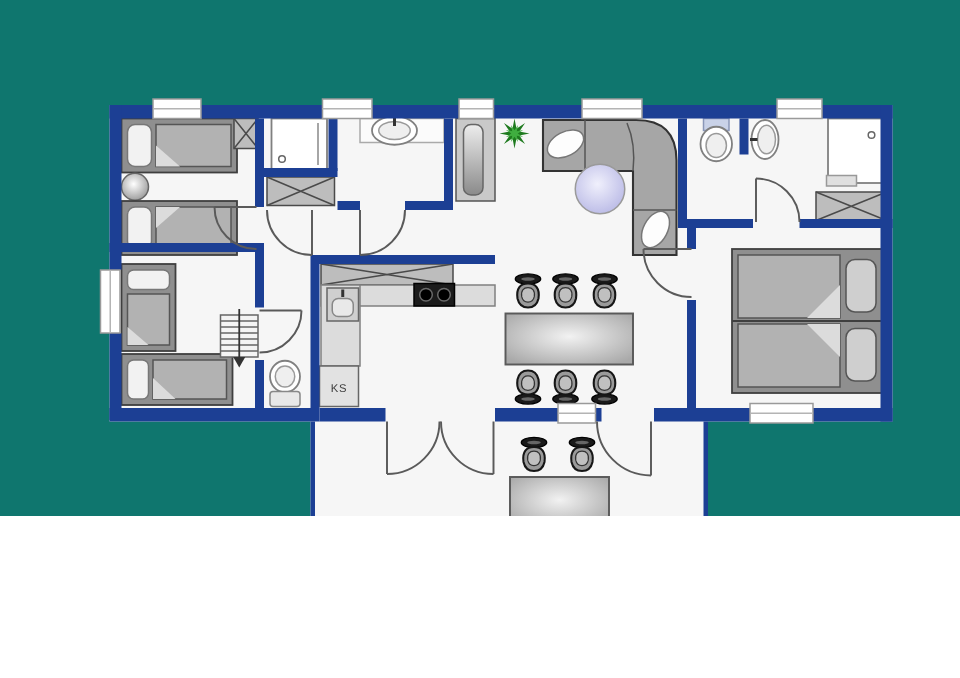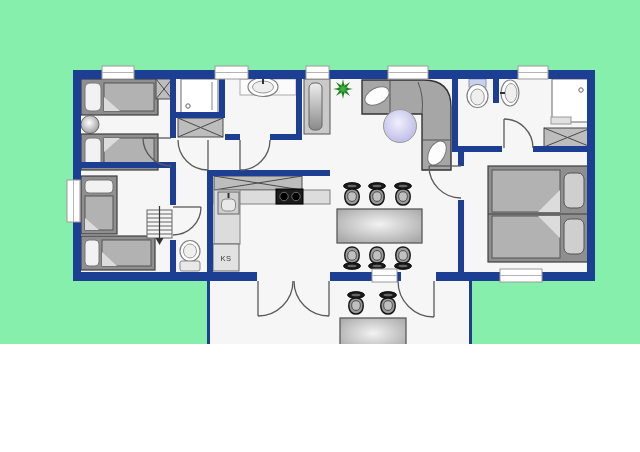--- a/index.html
+++ b/index.html
@@ -1,17 +1,17 @@
 <!DOCTYPE html>
 <html style="--wall: #1c3f94; --floor: #f6f6f6; --background: #ffffff; --furniture-gray: #a6a6a6; --counter-gray: #d9d9d9; --plant-green-dark: #1e7a1e; --plant-green-light: #3fae3f; --table-lavender: #c4c4ea; --stove-black: #1b1b1b; --chair-dark: #1a1a1a;"><head>
 <meta charset="utf-8">
 <style>
   html,body{margin:0;padding:0;background:#ffffff;}
   body{font-family:"Liberation Sans",sans-serif;}
-  .canvas{position:relative;width:640px;height:344px;background:#86efac;overflow:hidden;}
+  .canvas{position:relative;width:640px;height:344px;background:#0f766e;overflow:hidden;}
   svg{display:block;}
   .floor{fill:var(--floor,#f6f6f6);}
   .wall{fill:var(--wall,#1c3f94);}
   .thinwall{fill:var(--wall,#1c3f94);}
   .win{fill:#ffffff;stroke:#9a9a9a;stroke-width:1;}
   .winline{stroke:#b4b4b4;stroke-width:1;}
   .door{stroke:#5a5a5a;stroke-width:1.3;fill:none;}
   .furn-frame{fill:#8f8f8f;stroke:#3f3f3f;stroke-width:1.2;}
   .mattress{fill:#b2b2b2;stroke:#555555;stroke-width:1;}
   .pillow{fill:#f2f2f2;stroke:#777777;stroke-width:1;}

